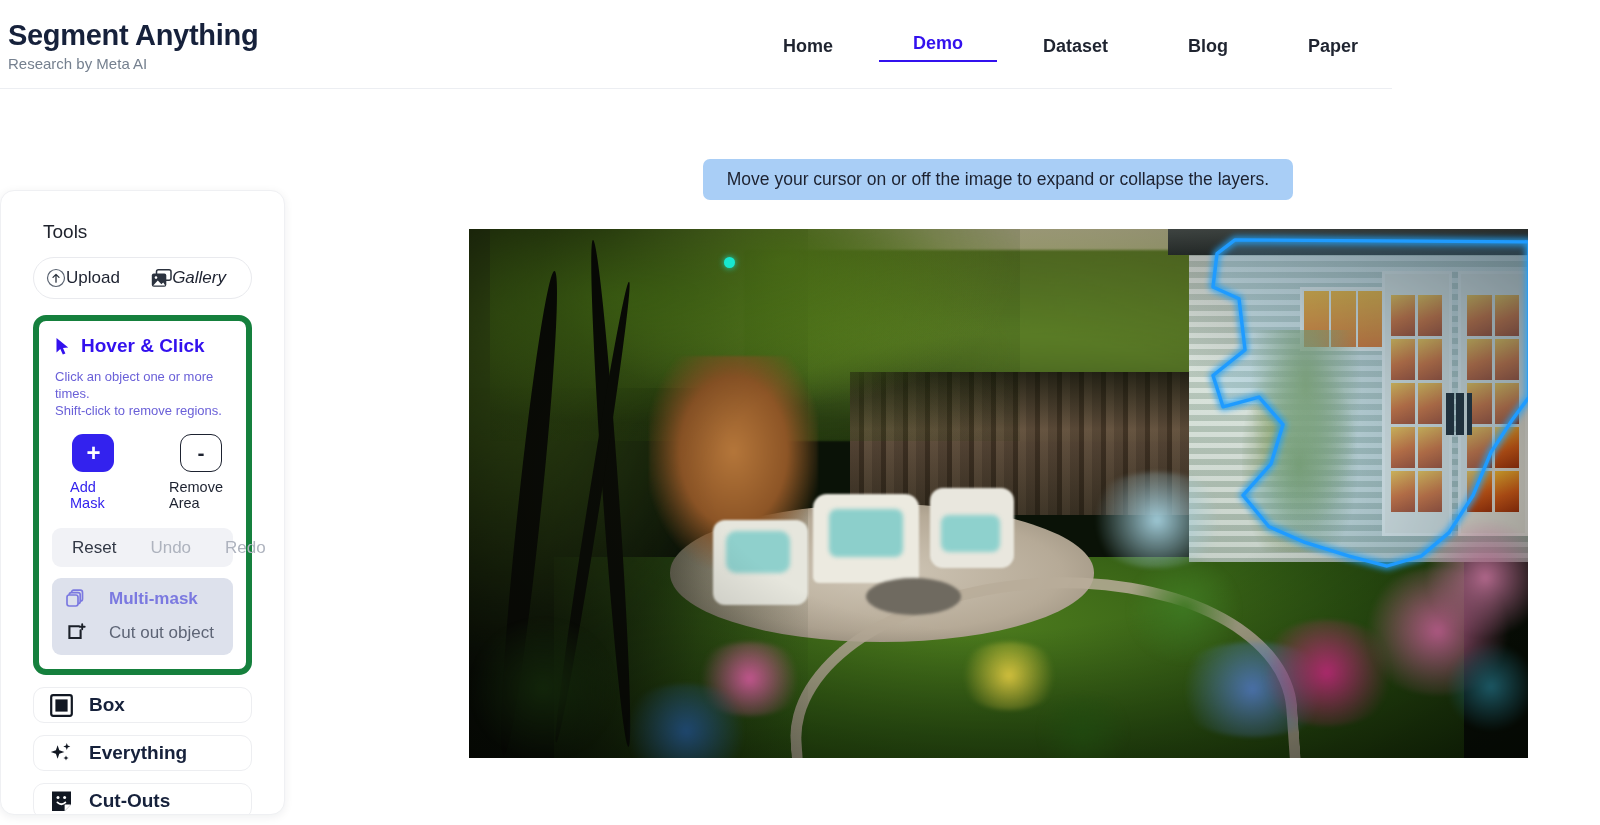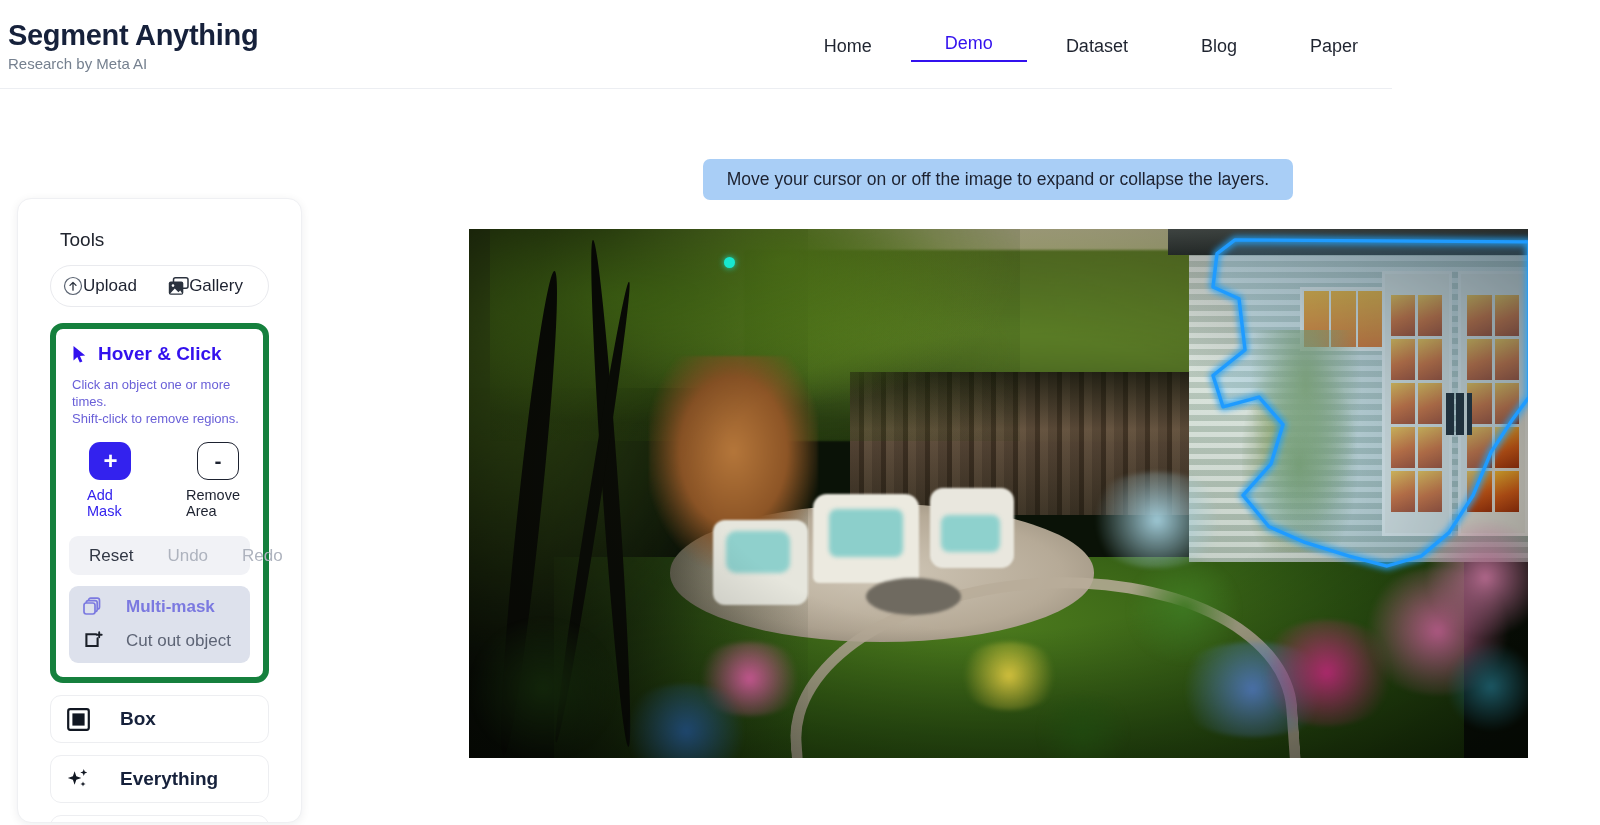--- a/index.html
+++ b/index.html
@@ -20,56 +20,55 @@
   .brand { position: absolute; left: 8px; top: 18px; }
   .brand-title {
     font-size: 29px; font-weight: bold; color: #16213b;
     letter-spacing: -0.3px; line-height: 34px;
   }
   .brand-sub {
     font-size: 15px; color: #75808f; line-height: 20px; margin-top: 2px;
   }
   .nav {
     position: absolute; right: 0; top: 30px;
-    display: flex; align-items: center; gap: 5px;
+    display: flex; align-items: center; gap: 12px; font-weight: bold;
   }
   .nav-item {
     font-size: 18px; color: #1f2430; padding: 0 34px;
     line-height: 27px; white-space: nowrap; cursor: pointer;
   }
   .nav-item.active {
     color: #3311ee; border-bottom: 2px solid #3311ee; padding-bottom: 3px;
   }
 
   
   .tools-card {
-    position: absolute; left: 0px; top: 198px;
+    position: absolute; left: 0px; top: 190px;
     width: 285px; height: 625px;
     background: #ffffff;
     border: 1px solid #eff0f3;
     border-radius: 14px;
     box-shadow: 0 2px 10px rgba(20,25,45,0.07);
     padding: 0 32px;
     overflow: hidden;
-    margin-left: 17px;
   }
   .tools-heading {
     font-size: 19px; color: #20242e; margin-top: 30px; margin-left: 10px;
   }
   .row-btn {
     margin-top: 14px; height: 42px;
     border: 1px solid #e9eaee; border-radius: 21px;
     display: flex; align-items: center; background: #fff;
     cursor: pointer;
   }
   .row-btn .seg {
     display: flex; align-items: center; font-size: 17px; color: #1d2230;
   }
   .seg.upload { margin-left: 12px; }
-  .seg.gallery { margin-left: auto; margin-right: 25px; }
+  .seg.gallery { margin-left: auto; margin-right: 25px; font-style: italic; }
   .ico { display: inline-flex; align-items: center; justify-content: center; }
 
   
   .hc-panel {
     margin-top: 16px;
     border: 6px solid #15803d; border-radius: 13px;
     padding: 14px 13px 14px 13px;
     background: #fff;
   }
   .hc-title {
@@ -102,23 +101,23 @@
   .mm {
     margin-top: 11px; background: #dde1ec; border-radius: 9px;
     padding: 11px 14px 12px 14px;
   }
   .mm-row { display: flex; gap: 22px; }
   .mm-row + .mm-row { margin-top: 13px; }
   .mm-label { font-size: 17px; font-weight: bold; color: #7b79e0; }
   .mm-label2 { font-size: 17px; color: #5d6475; }
 
   .tool-item {
-    margin-top: 12px; height: 48px;
+    margin-top: 12px; height: 36px;
     border: 1px solid #edeef1; border-radius: 11px;
-    display: flex; align-items: center; gap: 30px; padding-left: 16px;
+    display: flex; align-items: center; gap: 16px; padding-left: 16px;
     background: #fff; cursor: pointer;
   }
   .tool-item .lbl { font-size: 19px; font-weight: bold; color: #16213b; }
 
   
   .tooltip {
     position: absolute; left: 703px; top: 159px;
     width: 590px; height: 41px;
     background: #a9cef6; border-radius: 7px;
     display: flex; align-items: center; justify-content: center;

